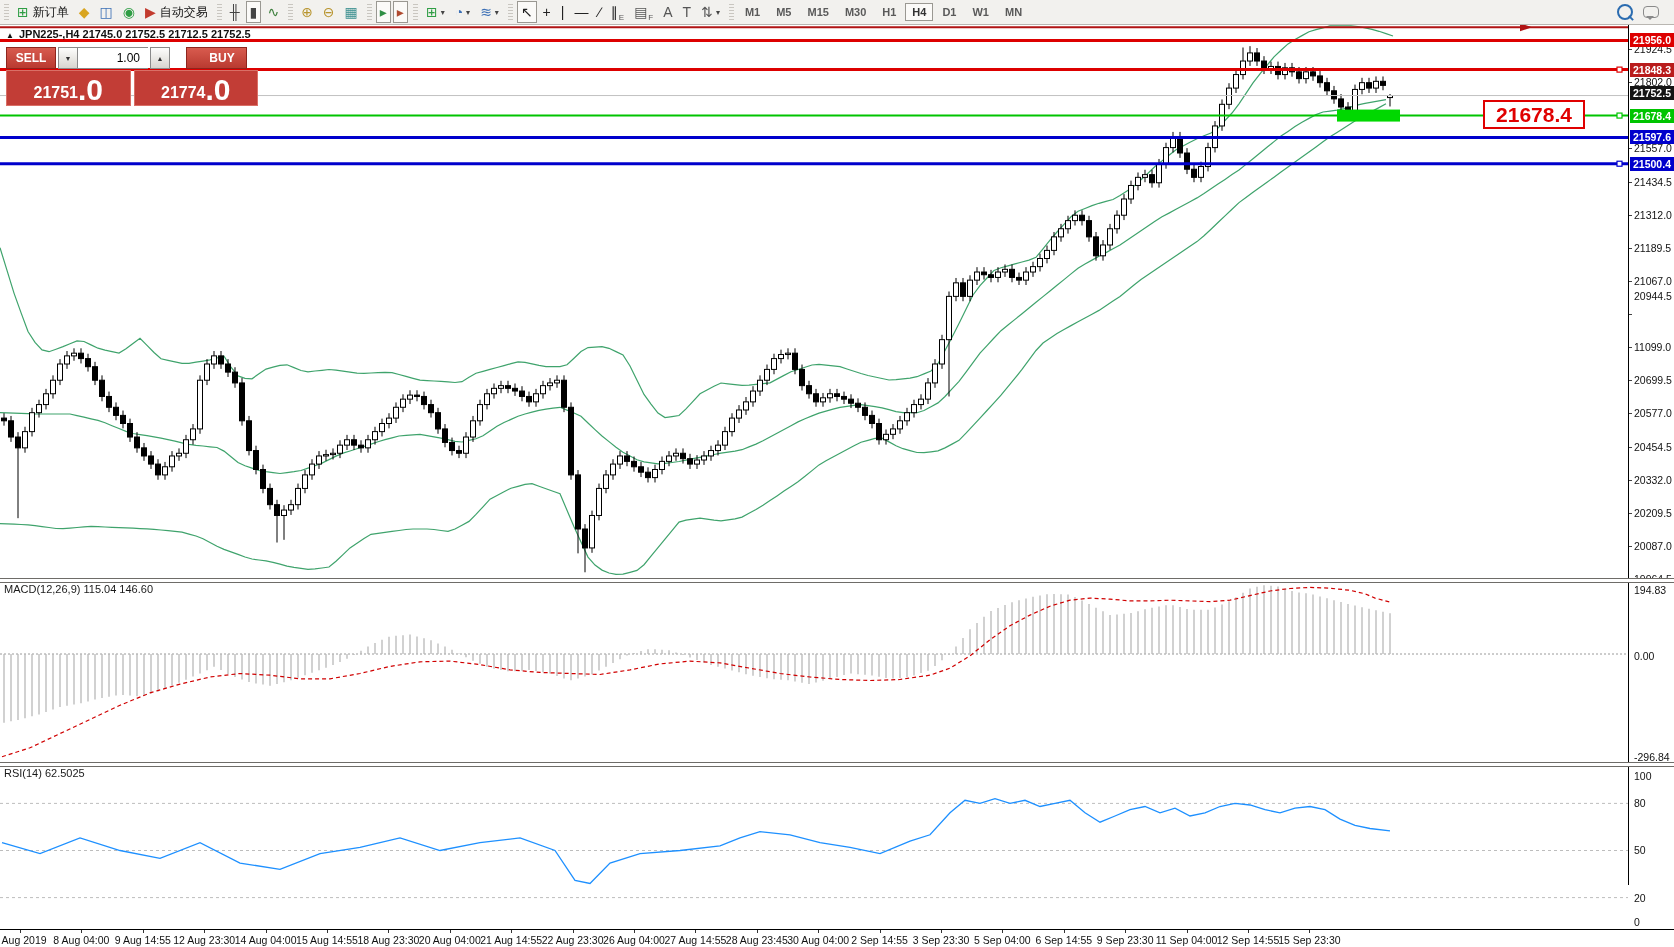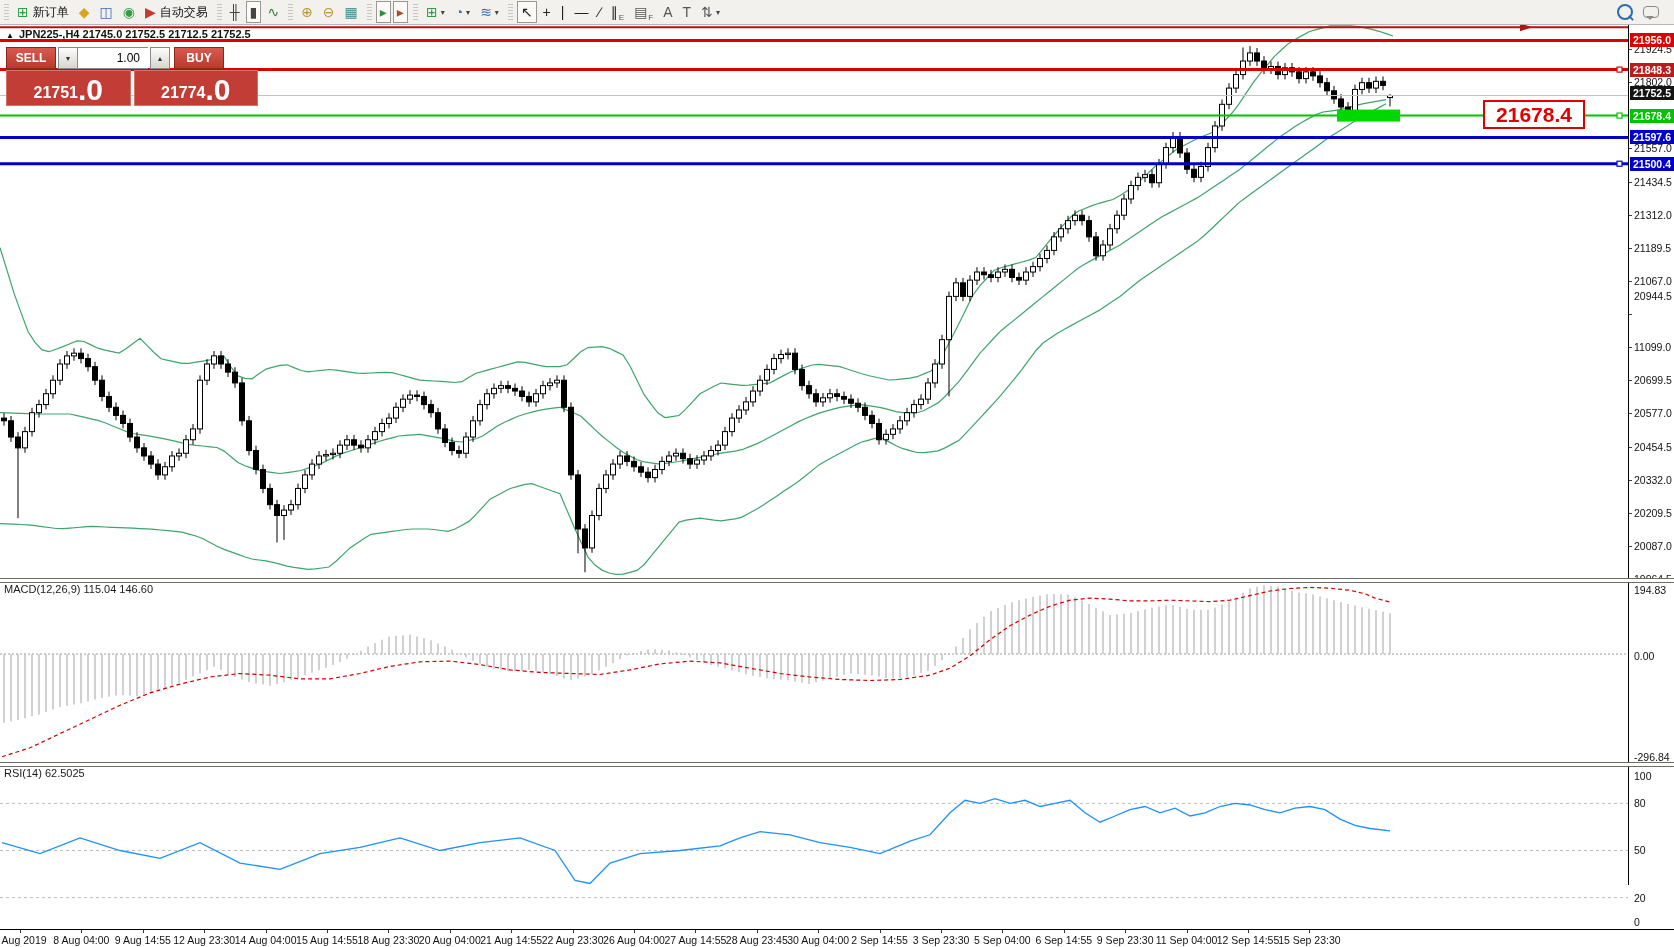--- a/index.html
+++ b/index.html
@@ -32,21 +32,21 @@
   .chart-title .tri{font-size:8px;margin-right:5px;}
   
   .trade-panel{position:absolute;left:6px;top:22px;width:252px;z-index:30;}
   .tp-row1{display:flex;height:22px;align-items:stretch;}
   .btn-trade{width:48px;background:linear-gradient(#d85b4e,#b93a30);border:1px solid #8e251d;color:#fff;
              font-size:12px;font-weight:bold;display:flex;align-items:center;justify-content:center;}
   .spin{width:18px;background:linear-gradient(#fdfdfc,#d8d5cf);border:1px solid #8a8a8a;color:#333;
         font-size:7px;display:flex;align-items:center;justify-content:center;margin-left:2px;}
   .vol{width:62px;background:#fff;border:1px solid #8a8a8a;border-left:none;border-right:none;font-size:12px;color:#000;
        display:flex;align-items:center;justify-content:flex-end;padding-right:8px;}
-  .btn-trade.buy{margin-left:4px;}
+  .btn-trade.buy{margin-left:16px;padding-left:11px;}
   .tp-row2{display:flex;margin-top:1px;height:36px;gap:3px;}
   .pbox{flex:1;background:#c23d36;border:1px solid #da6f66;color:#fff;display:flex;align-items:flex-end;
         justify-content:center;padding-bottom:1px;}
   .pbox .pmain{font-size:16px;font-weight:bold;line-height:22px;}
   .pbox .pdec{font-size:30px;font-weight:bold;line-height:28px;}
   
   .ind-label{position:absolute;left:4px;font-size:11px;color:#1a1a1a;z-index:18;}
   .divider{position:absolute;left:0;width:1674px;height:3px;background:#fff;border-top:1px solid #6e6c68;
            border-bottom:1px solid #6e6c68;z-index:15;}
   
@@ -164,20 +164,32 @@
       <span class="tbtn">
         <span class="glyph" style="color: rgb(85, 85, 85);">A</span>
       </span>
       <span class="tbtn">
         <span class="glyph" style="color: rgb(85, 85, 85);">T</span>
       </span>
       <span class="tbtn">
         <span class="glyph" style="color: rgb(85, 85, 85);">⇅</span>
         <span class="caret">▾</span>
       </span>
+    </div>
+    <div class="tgroup">
+      <span class="grip"></span>
+      <span class="tfbtn">M1</span>
+      <span class="tfbtn">M5</span>
+      <span class="tfbtn">M15</span>
+      <span class="tfbtn">M30</span>
+      <span class="tfbtn">H1</span>
+      <span class="tfbtn active">H4</span>
+      <span class="tfbtn">D1</span>
+      <span class="tfbtn">W1</span>
+      <span class="tfbtn">MN</span>
     </div>
     <div class="tgroup right">
       <span class="tbtn">
         <span class="icon-lens"></span>
       </span>
       <span class="tbtn">
         <span class="icon-chat"></span>
       </span>
     </div>
   </div>

